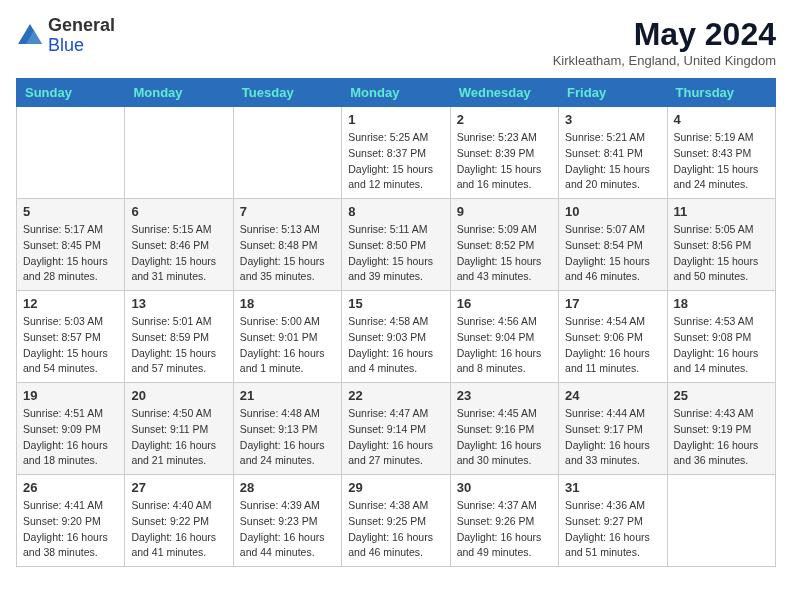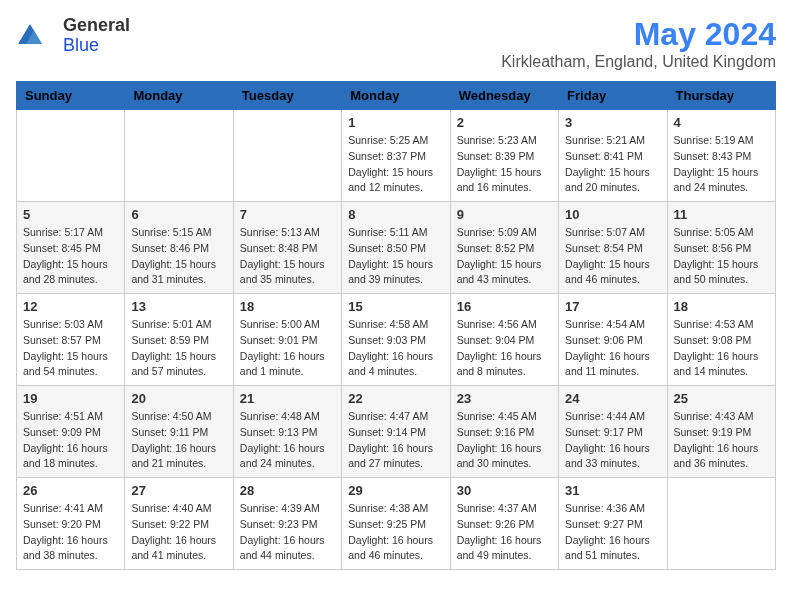--- a/index.html
+++ b/index.html
@@ -12,21 +12,21 @@
     }
     .header-area {
       display: flex;
       justify-content: space-between;
       align-items: flex-start;
       margin-bottom: 10px;
     }
     .logo {
       display: flex;
       align-items: center;
-      gap: 19px;
+      gap: 4px;
     }
     .logo-text {
       display: flex;
       flex-direction: column;
       line-height: 1.1;
     }
     .logo-general {
       font-size: 18px;
       font-weight: bold;
       color: #333;
@@ -39,34 +39,34 @@
     .logo-icon {
       width: 28px;
       height: 28px;
     }
     .title-area {
       text-align: right;
     }
     .month-title {
       font-size: 32px;
       font-weight: bold;
-      color: #3b82f6;
+      color: #0f172a;
     }
     .location-title {
-      font-size: 16px;
+      font-size: 13px;
       color: #555;
     }
     .calendar-table {
       width: 100%;
       border-collapse: collapse;
       font-size: 11px;
     }
     .calendar-table th {
       background-color: #2a6ebb;
-      color: #000000;
+      color: #5eead4;
       text-align: left;
       padding: 6px 8px;
       font-size: 13px;
       font-weight: bold;
       border: 1px solid #2a6ebb;
     }
     .calendar-table td {
       border: 1px solid #ccc;
       vertical-align: top;
       padding: 5px 6px;

